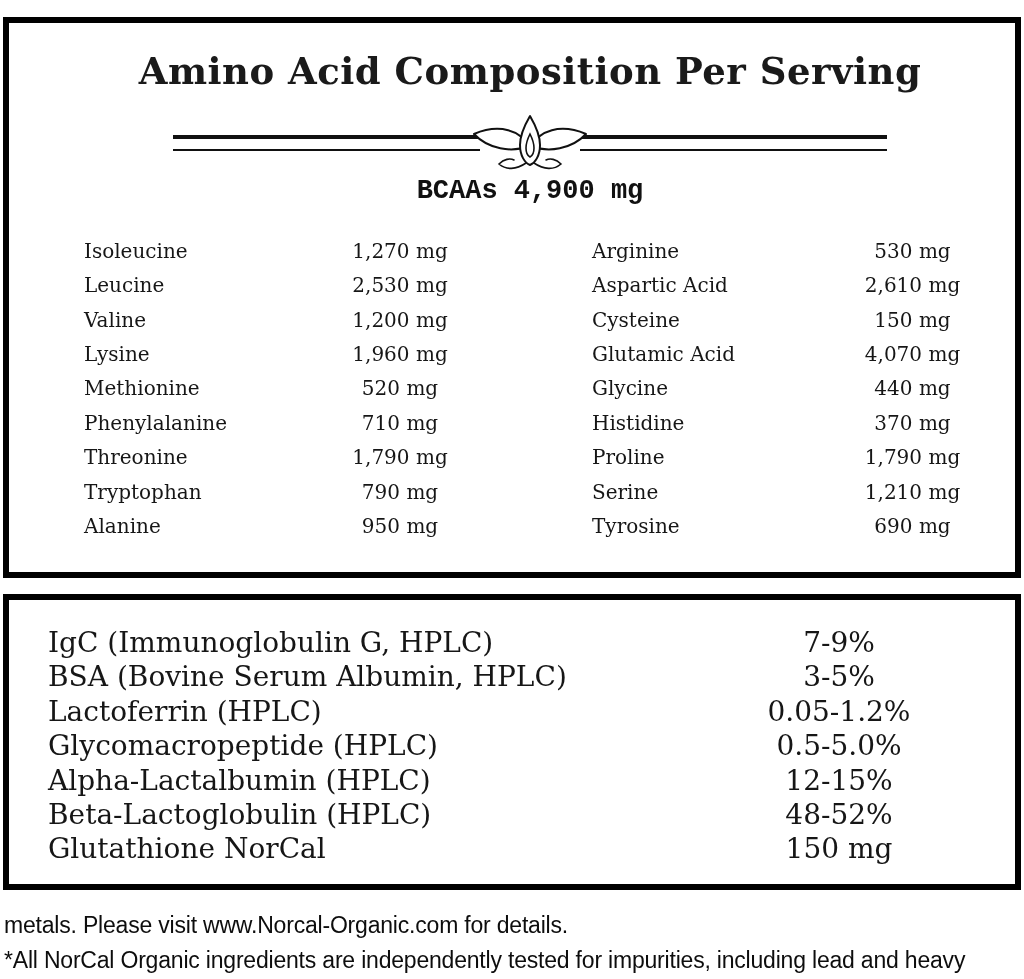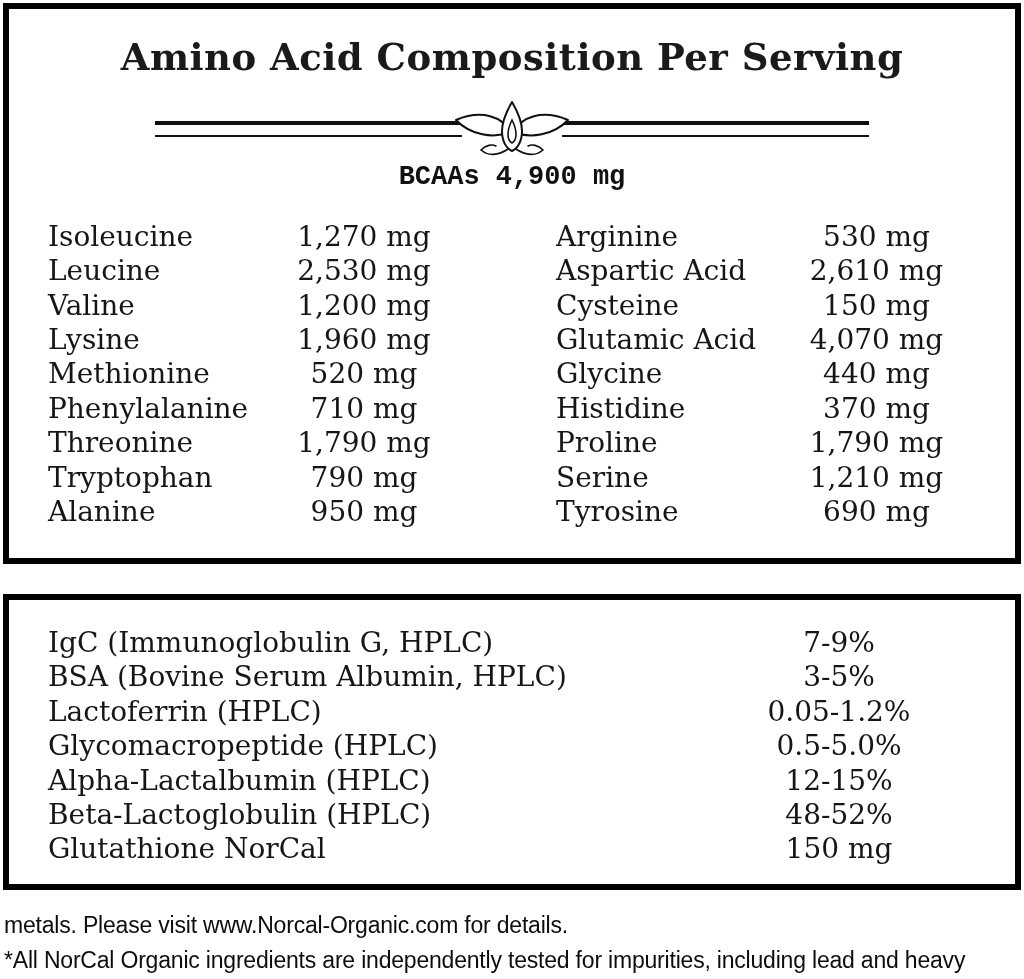--- a/index.html
+++ b/index.html
@@ -12,21 +12,21 @@
     overflow: hidden;
   }
   .panel {
     position: absolute;
     left: 3px;
     width: 1018px;
     border: 6px solid #000;
     box-sizing: border-box;
     background: #fff;
   }
-  .panel-amino { top: 3px; height: 561px; }
+  .panel-amino { top: 17px; height: 561px; padding-left: 36px; }
   .panel-protein { top: 594px; height: 296px; }
 
   .title {
     margin-top: 26px;
     text-align: center;
     font-size: 37px;
     letter-spacing: 0.5px;
     color: #1a1a1a;
   }
 
@@ -53,21 +53,21 @@
     font-weight: bold;
     color: #111;
     font-family: Liberation Mono, monospace;
   }
   .bcaa-line .bcaa-value { margin-left: 16px; }
 
   .amino-grid {
     margin-top: 28px;
     padding-left: 39px;
     padding-right: 56px;
-    font-size: 28px;
+    font-size: 20px;
     line-height: 34.4px;
   }
   .arow {
     display: grid;
     grid-template-columns: 212px 208px 88px 238px 165px;
   }
   .cell-name  { text-align: left;  white-space: nowrap; }
   .cell-value { text-align: center; white-space: nowrap; }
 
   .protein-grid {

